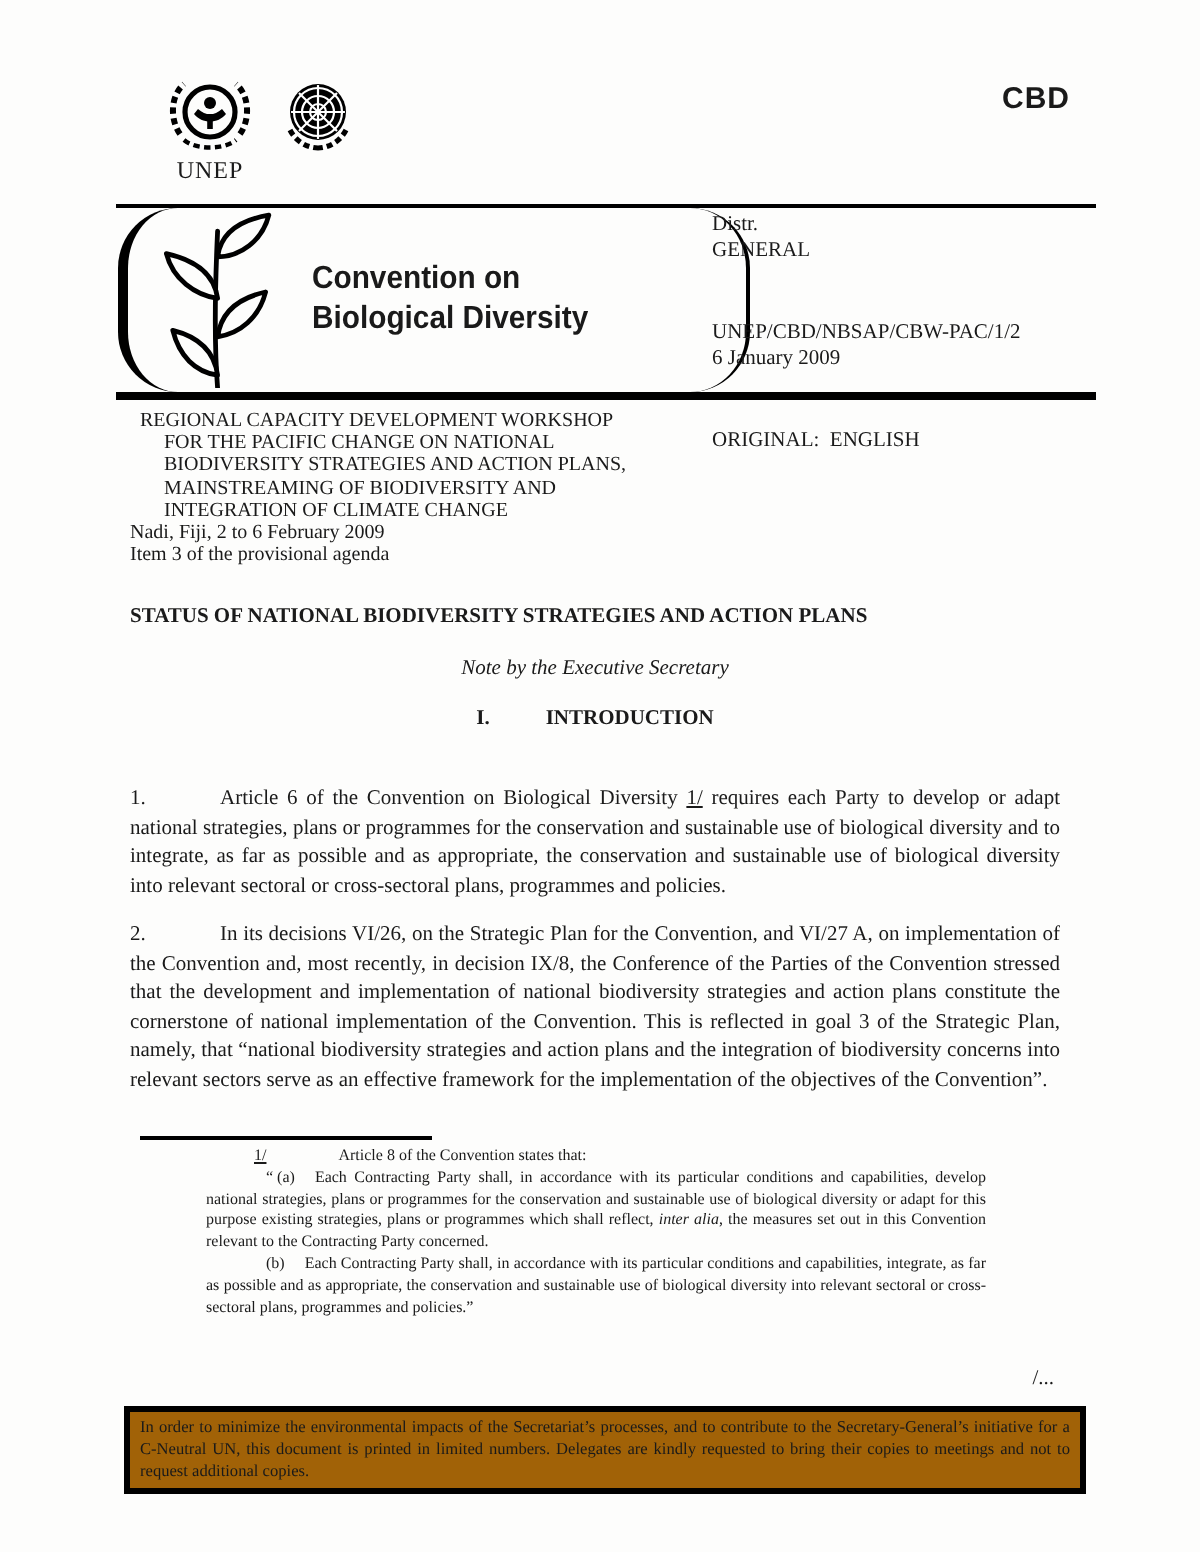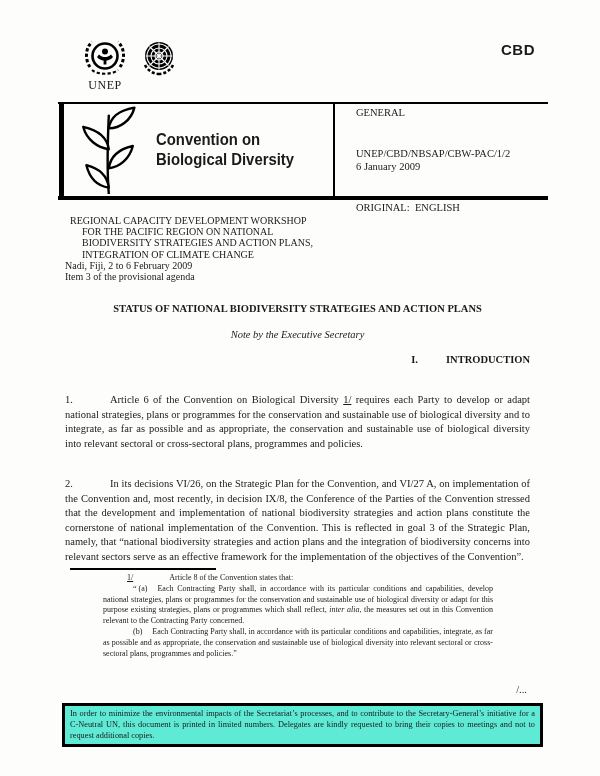--- a/index.html
+++ b/index.html
@@ -12,54 +12,54 @@
   
   .corner-cbd { position:absolute; left:501px; top:41px; width:44px;
     font-family:"Liberation Sans", sans-serif; font-weight:bold; font-size:15px; letter-spacing:.5px; }
   
   .unep-wrap { position:absolute; left:82px; top:36px; width:46px; text-align:center; }
   .unep-caption { font-size:12px; letter-spacing:.5px; margin-top:-2px; }
   .un-wrap { position:absolute; left:139px; top:38px; }
   
   .rule-thin  { position:absolute; left:58px; top:102px; width:490px; height:2px; background:#000; }
   .rule-thick { position:absolute; left:58px; top:196px; width:490px; height:4px; background:#000; }
-  .logo-box { position:absolute; left:59px; top:104px; width:276px; height:92px;
+  .logo-box { position:absolute; left:59px; top:104px; width:316px; height:92px;
     border-left:5px solid #000; border-right:2px solid #000;
-    display:flex; align-items:center; }
+    display:flex; align-items:center;border-radius:30px; }
   .plant { margin-left:4px; flex:0 0 auto; }
   .org-name { margin-left:8px; font-family:"Liberation Sans", sans-serif; font-weight:bold;
     font-size:16px; line-height:1.28; transform:scaleX(.93); transform-origin:left center; white-space:nowrap; }
   .hdr-right { position:absolute; left:356px; top:106px; font-size:10.5px; line-height:13px; }
   .hdr-gap { margin-top:28px; }
   
-  .meeting { position:absolute; left:65px; top:215px; width:330px; font-size:10px; line-height:11.2px; }
+  .meeting { position:absolute; left:65px; top:205px; width:330px; font-size:10px; line-height:11.2px; }
   .m-first { padding-left:5px; }
   .m-cont  { padding-left:17px; }
   
   .doc-body { position:absolute; left:65px; top:303px; width:465px; font-size:10.5px; }
-  .doc-title { text-align:center; font-weight:bold; font-size:10.5px; }
+  .doc-title { text-align:left; font-weight:bold; font-size:10.5px; }
   .doc-note { text-align:center; font-style:italic; margin-top:15px; }
-  .section-line { text-align:right; font-weight:bold; margin-top:14px; }
+  .section-line { text-align:center; font-weight:bold; margin-top:14px; }
   .section-no { display:inline-block; margin-right:28px; }
   .para { text-align:justify; line-height:14.5px; margin-top:28px; }
-  .para + .para { margin-top:26px; }
+  .para + .para { margin-top:10px; }
   .pnum { display:inline-block; width:45px; }
   .fnref { text-decoration:underline; }
   
   .fn-rule { position:absolute; left:70px; top:568px; width:146px; height:2px; background:#000; }
   .footnote { position:absolute; left:103px; top:573px; width:390px; font-size:8px; line-height:10.8px; text-align:justify; }
   .fn-line1 { text-indent:24px; }
   .fn-tab { display:inline-block; width:36px; }
   .fn-para { text-indent:15px; }
   .fn-lead { display:inline-block; margin-right:10px; }
   .italic { font-style:italic; }
   
   .cont-mark { position:absolute; left:65px; top:684px; width:462px; text-align:right; font-size:10.5px; }
   .footer-box { position:absolute; left:62px; top:703px; width:481px; border:3px solid #000;
-    padding:2px 5px 3px 5px; font-size:8.3px; line-height:11px; text-align:justify; background:#5eead4; }
+    padding:2px 5px 3px 5px; font-size:8.3px; line-height:11px; text-align:justify; background:#a16207; }
   svg { display:block; }
 </style>
 </head>
 <body>
 
 <div class="page">
 
   <div class="corner-cbd">CBD</div>
 
   <div class="unep-wrap">
@@ -110,32 +110,34 @@
         <path d="M46 102 C32 100 22 90 18 74 C34 78 44 87 46 102 Z"></path>
       </g>
     </svg>
     <div class="org-name">
       <div>Convention on</div>
       <div>Biological Diversity</div>
     </div>
   </div>
 
   <div class="hdr-right">
+    <div>Distr.</div>
     <div>GENERAL</div>
     <div class="hdr-gap">UNEP/CBD/NBSAP/CBW-PAC/1/2</div>
     <div>6 January 2009</div>
     <div class="hdr-gap">ORIGINAL:&nbsp; ENGLISH</div>
   </div>
 
   <div class="rule-thick"></div>
 
   <div class="meeting">
     <div class="m-first">REGIONAL CAPACITY DEVELOPMENT WORKSHOP</div>
-    <div class="m-cont">FOR THE PACIFIC REGION ON NATIONAL</div>
+    <div class="m-cont">FOR THE PACIFIC CHANGE ON NATIONAL</div>
     <div class="m-cont">BIODIVERSITY STRATEGIES AND ACTION PLANS,</div>
+    <div class="m-cont">MAINSTREAMING OF BIODIVERSITY AND</div>
     <div class="m-cont">INTEGRATION OF CLIMATE CHANGE</div>
     <div>Nadi, Fiji, 2 to 6 February 2009</div>
     <div>Item 3 of the provisional agenda</div>
   </div>
 
   <div class="doc-body">
     <div class="doc-title">STATUS OF NATIONAL BIODIVERSITY STRATEGIES AND ACTION PLANS</div>
     <div class="doc-note">Note by the Executive Secretary</div>
     <div class="section-line">
       <span class="section-no">I.</span><span>INTRODUCTION</span>

